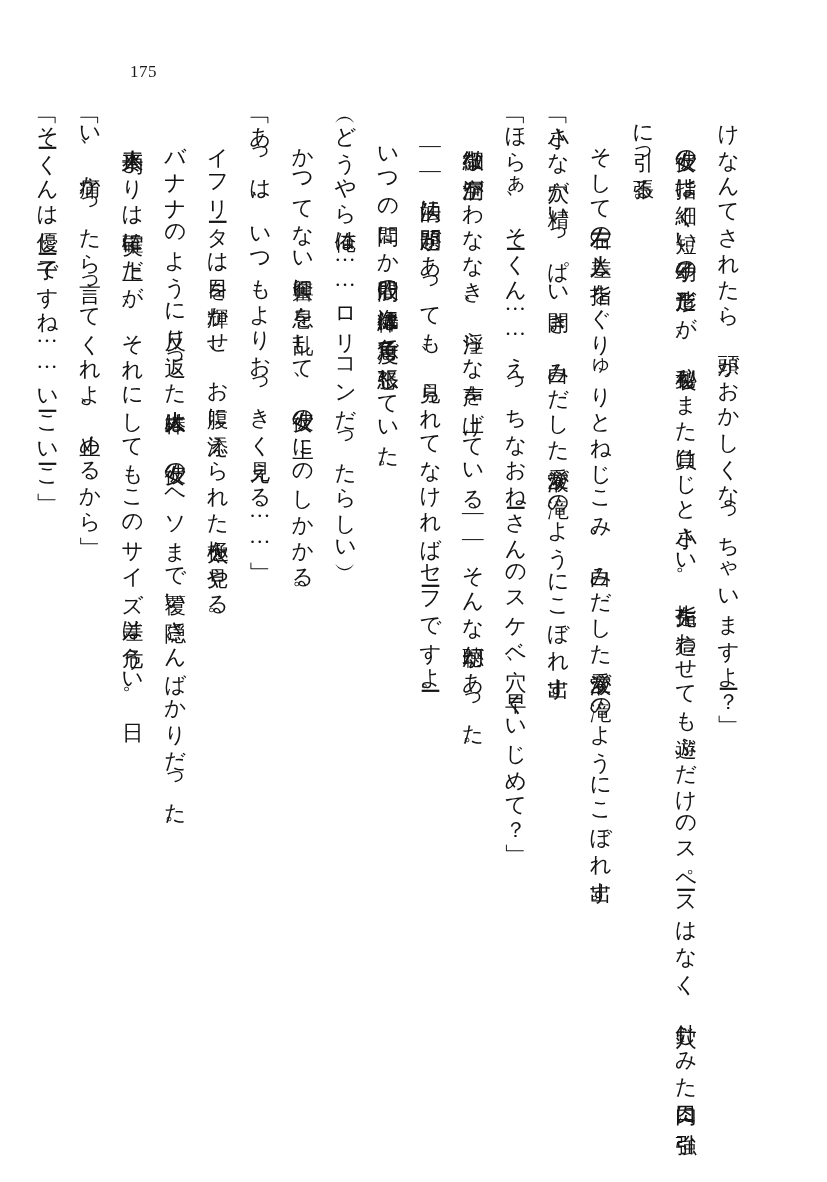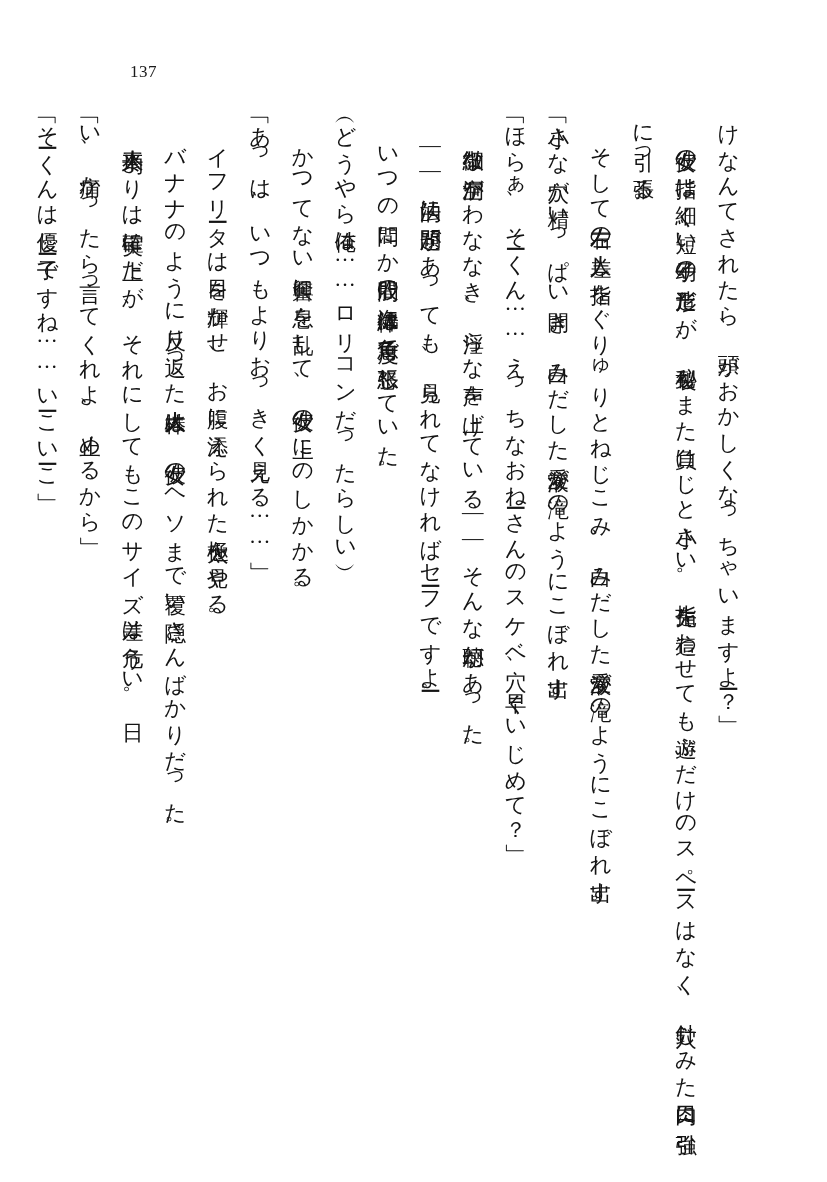--- a/index.html
+++ b/index.html
@@ -56,21 +56,21 @@
     margin: 0;
     padding: 0;
     text-indent: 0;
   }
 </style>
 </head>
 <body>
 
 <div id="page">
 
-  <div id="page-number">137</div>
+  <div id="page-number">175</div>
 
   <div id="text-block">
     <p>けなんてされたら、頭がおかしくなっちゃいますよー？」</p>
     <p>　彼女の指は細く短い幼子の造形だが、秘裂もまた負けじと小さい。指先を這わせても遊ぶだけのスペースはなく、針穴じみた肉口に強引に引っ張る。</p>
     <p>　そして左右の人差し指をぐりゅりとねじこみ、白みだした愛液が滝のようにこぼれ出す。</p>
     <p>「小さな穴が精いっぱい開き、白みだした愛液が滝のようにこぼれ出す。</p>
     <p>「ほらぁ、そーくん……えっちなおねーさんのスケベ穴、早くいじめて？」</p>
     <p>　微細な空洞がわななき、淫らな声を上げている――そんな幻聴があった。</p>
     <p>　――法的に問題があっても、見られてなければセーフですよー。</p>
     <p>　いつの間にか股間の海綿体は急角度で怒張していた。</p>

